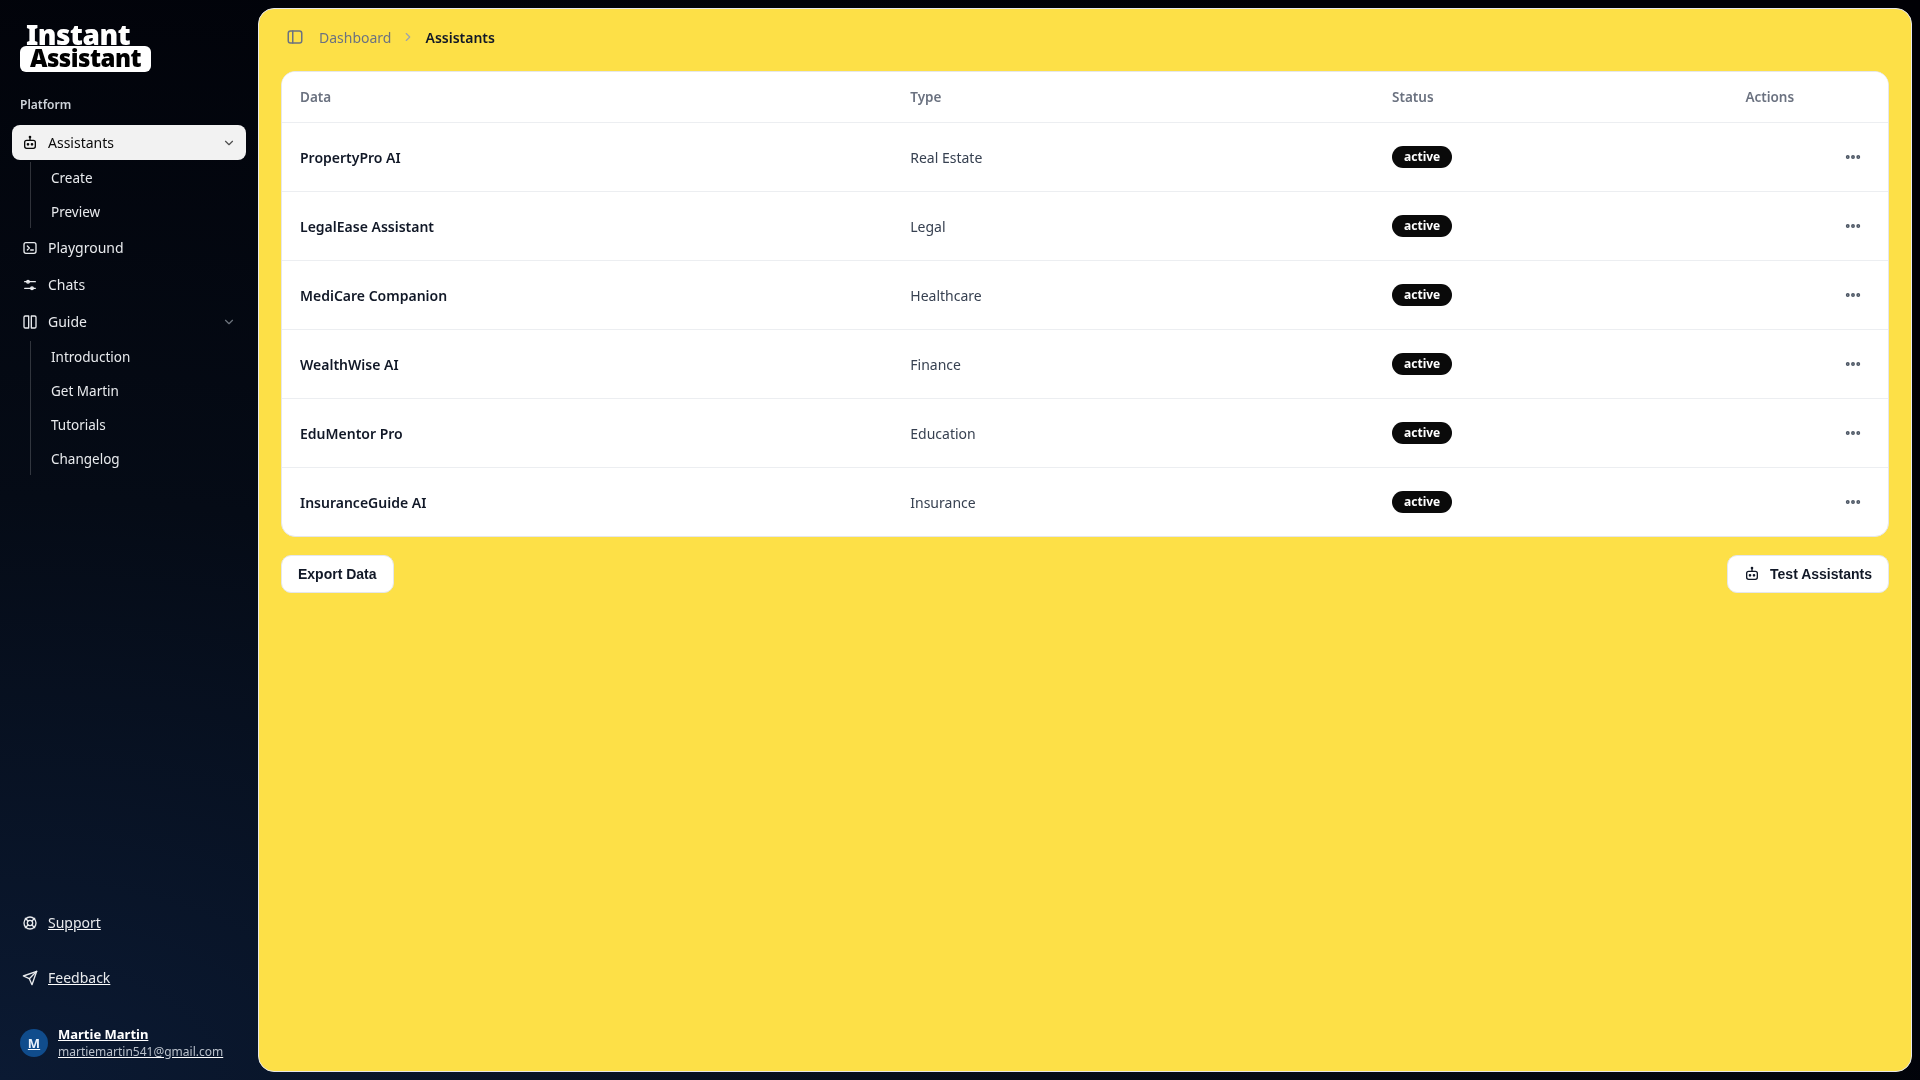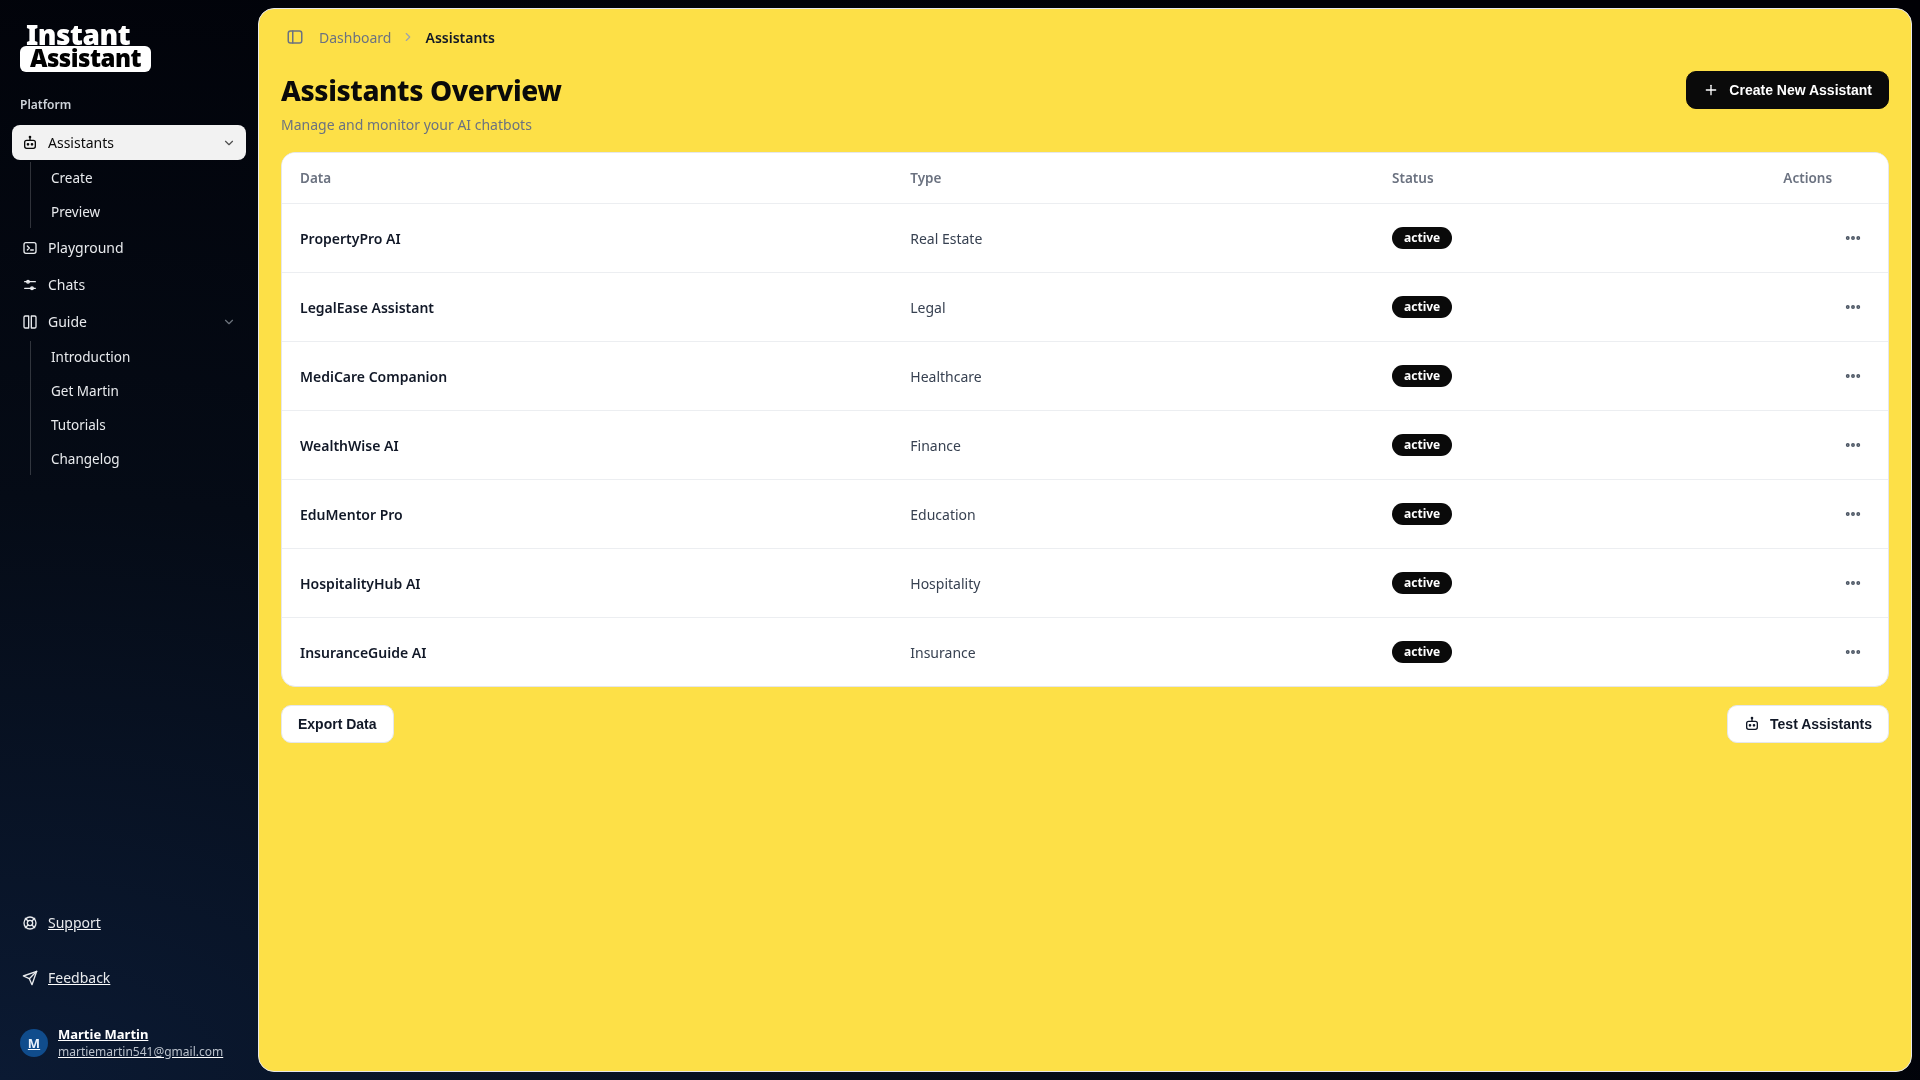--- a/index.html
+++ b/index.html
@@ -87,21 +87,21 @@
 
   
   .card {
     border:1px solid #e6e7ea; border-radius:14px; overflow:hidden; background:#fff;
   }
   table { width:100%; border-collapse:collapse; }
   thead th {
     text-align:left; font-weight:600; color:#6b7280; font-size:13.5px;
     padding:16px 18px; border-bottom:1px solid #eceef1; background:#fff;
   }
-  thead th:last-child { text-align:center; }
+  thead th:last-child { text-align:left; }
   tbody td {
     padding:20px 18px; border-bottom:1px solid #eceef1; font-size:14px; color:#374151;
     vertical-align:middle;
   }
   tbody tr:last-child td { border-bottom:none; }
   td.col-name { color:#111827; font-weight:600; }
   td.col-actions { text-align:right; }
 
   .badge {
     display:inline-flex; align-items:center; justify-content:center;
@@ -269,35 +269,20 @@
         <span class="crumb-sep">
           <svg width="14" height="14" viewBox="0 0 24 24" fill="none" stroke="#9ca3af" stroke-width="2" stroke-linecap="round" stroke-linejoin="round">
               <polyline points="9 18 15 12 9 6"></polyline>
             </svg>
         </span>
         <span class="crumb-current">Assistants</span>
       </nav>
     </div>
 
     <div class="content">
-      <div class="page-head">
-        <div>
-          <h1 class="page-title">Assistants Overview</h1>
-          <p class="page-sub">Manage and monitor your AI chatbots</p>
-        </div>
-        <button class="btn btn-primary">
-          <span>
-            <svg width="16" height="16" viewBox="0 0 24 24" fill="none" stroke="currentColor" stroke-width="2" stroke-linecap="round" stroke-linejoin="round">
-                <line x1="12" y1="5" x2="12" y2="19"></line>
-                <line x1="5" y1="12" x2="19" y2="12"></line>
-              </svg>
-          </span>
-          <span>Create New Assistant</span>
-        </button>
-      </div>
 
       <div class="card">
         <table>
           <colgroup>
             <col style="width:38%">
               <col style="width:30%">
               <col style="width:22%">
               <col style="width:10%">
           </colgroup>
           <thead>
@@ -373,34 +358,20 @@
                     <span>
                       <svg width="18" height="18" viewBox="0 0 24 24" fill="none" stroke="currentColor" stroke-width="2" stroke-linecap="round" stroke-linejoin="round">
                         <circle cx="5" cy="12" r="1.6"></circle>
                         <circle cx="12" cy="12" r="1.6"></circle>
                         <circle cx="19" cy="12" r="1.6"></circle>
                       </svg>
                     </span>
                   </button></td>
               </tr>
               <tr>
-                <td class="col-name">HospitalityHub AI</td>
-                <td>Hospitality</td>
-                <td><span class="badge">active</span></td>
-                <td class="col-actions"><button class="row-actions-btn">
-                    <span>
-                      <svg width="18" height="18" viewBox="0 0 24 24" fill="none" stroke="currentColor" stroke-width="2" stroke-linecap="round" stroke-linejoin="round">
-                        <circle cx="5" cy="12" r="1.6"></circle>
-                        <circle cx="12" cy="12" r="1.6"></circle>
-                        <circle cx="19" cy="12" r="1.6"></circle>
-                      </svg>
-                    </span>
-                  </button></td>
-              </tr>
-              <tr>
                 <td class="col-name">InsuranceGuide AI</td>
                 <td>Insurance</td>
                 <td><span class="badge">active</span></td>
                 <td class="col-actions"><button class="row-actions-btn">
                     <span>
                       <svg width="18" height="18" viewBox="0 0 24 24" fill="none" stroke="currentColor" stroke-width="2" stroke-linecap="round" stroke-linejoin="round">
                         <circle cx="5" cy="12" r="1.6"></circle>
                         <circle cx="12" cy="12" r="1.6"></circle>
                         <circle cx="19" cy="12" r="1.6"></circle>
                       </svg>

